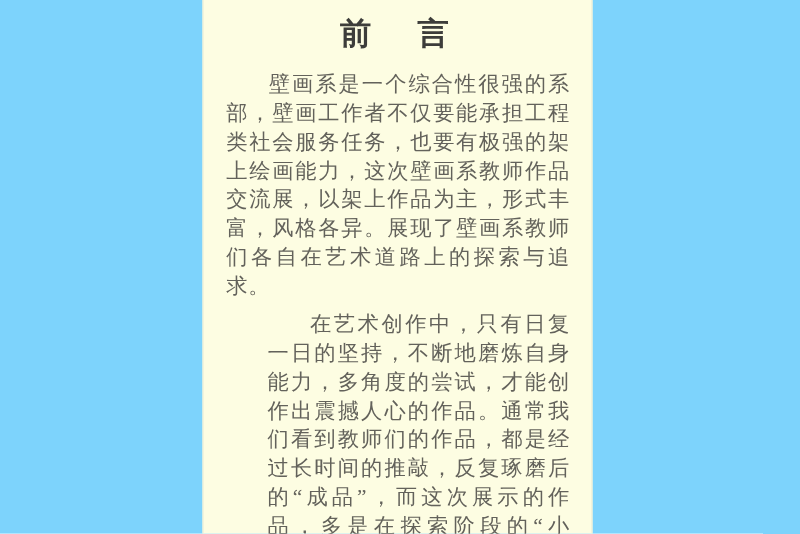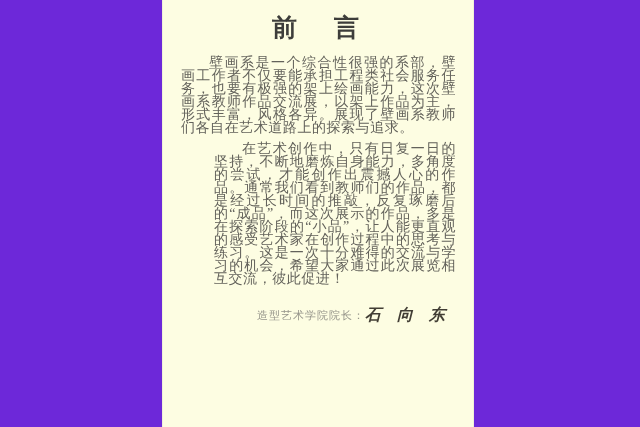--- a/index.html
+++ b/index.html
@@ -9,21 +9,21 @@
     height: 427px;
     background: #ffffff;
     overflow: hidden;
     font-family: "Liberation Serif", "DejaVu Serif", serif;
   }
 
   .stage {
     position: relative;
     width: 640px;
     height: 427px;
-    background: #6d28d9;
+    background: #7dd3fc;
   }
 
   .paper {
     position: absolute;
     left: 162px;
     top: 0;
     width: 312px;
     height: 427px;
     background: #fdfde2;
     border-left: 1px solid #f0f0d8;
@@ -36,22 +36,22 @@
     font-size: 25px;
     line-height: 32px;
     font-weight: bold;
     letter-spacing: 6px;
     color: #3d3d3a;
     margin-bottom: 12px;
     white-space: pre;
   }
 
   .body-text p {
-    font-size: 14px;
-    line-height: 13px;
+    font-size: 17px;
+    line-height: 23px;
     letter-spacing: 0.55px;
     color: #63625b;
     text-align: justify;
     text-indent: 2em;
   }
 
   .body-text p + p {
     margin-top: 8px;
     margin-left: 33px;
   }

